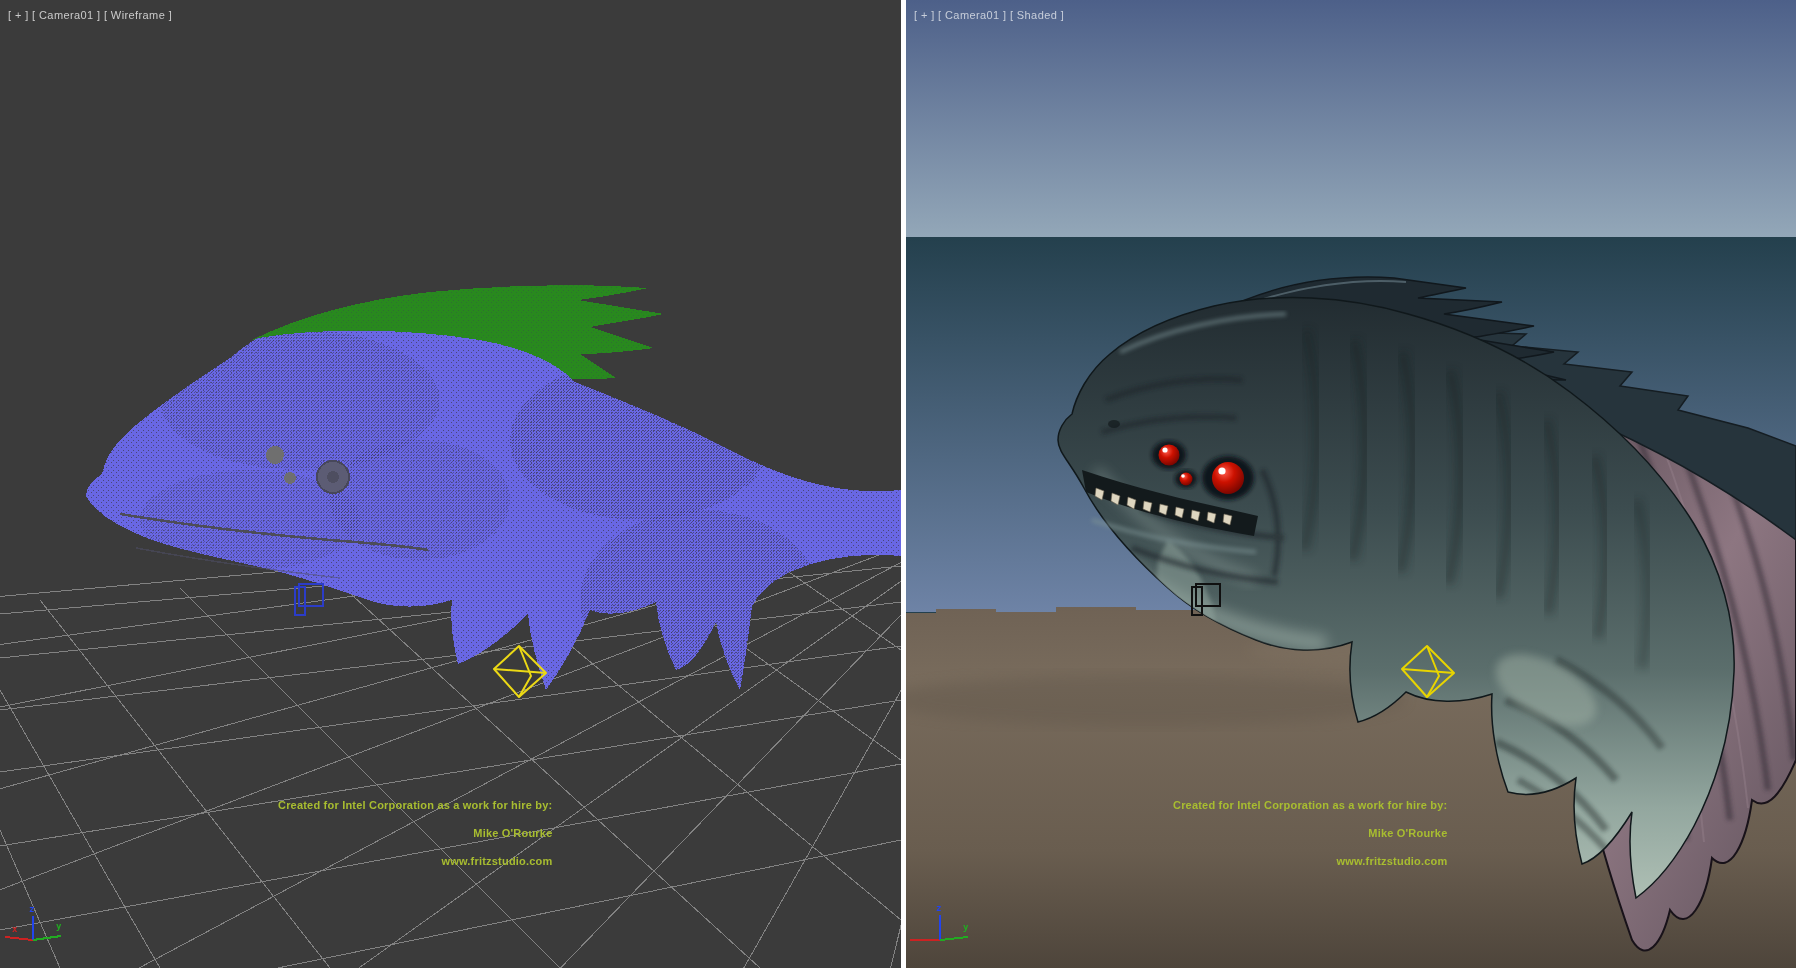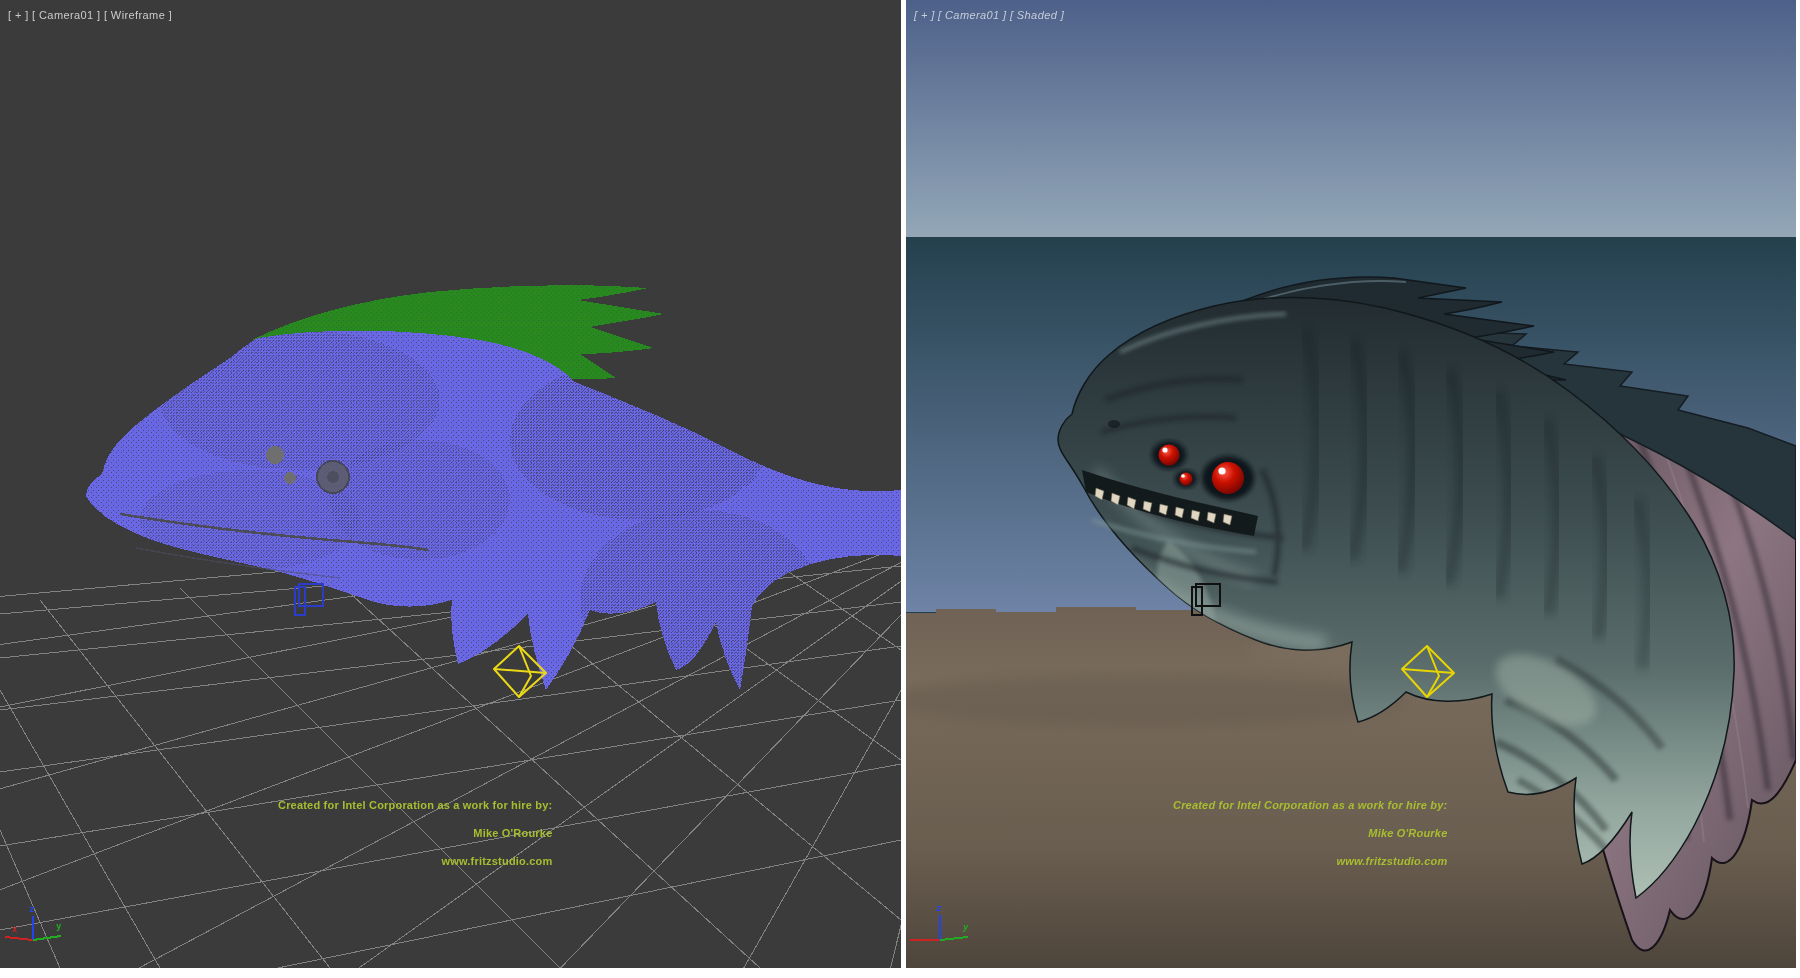--- a/index.html
+++ b/index.html
@@ -5,21 +5,21 @@
   :root{
     --bg-left:#3b3b3b; --grid:#8f8f8f; --body-blue:#6967e4; --fin-green:#28891e;
     --helper-yellow:#ecd915; --box-blue:#2b3cc8; --label:#cbcbcb; --attrib:#a8bd30;
     --sky-top:#4d6089; --sky-bot:#93a7b8; --sea-top:#24404d; --sea-bot:#6e83a6;
   }
   html,body{margin:0;padding:0;background:#222;}
   .canvas{position:relative;width:1800px;height:978px;background:#ffffff;overflow:hidden;
           font-family:"Liberation Sans",sans-serif;}
   .viewport{position:absolute;top:0;height:968px;overflow:hidden;}
   .viewport.left{left:0;width:901px;background:var(--bg-left);}
-  .viewport.right{left:906px;width:890px;background:var(--sea-top);font-style:italic;}
+  .viewport.right{left:906px;width:890px;background:var(--sea-top);}
   .viewport svg{position:absolute;left:0;top:0;}
   .vp-label{position:absolute;left:8px;top:9px;font-size:11px;letter-spacing:.4px;
             color:var(--label);z-index:5;cursor:default;white-space:pre;}
   .viewport.right .vp-label{color:#c7ceda;}
   .attrib{position:absolute;z-index:4;color:var(--attrib);font-size:11px;font-weight:bold;
           line-height:14px;letter-spacing:.2px;white-space:pre;text-align:right;}
   .viewport.left .attrib{left:278px;top:798px;}
   .viewport.right .attrib{left:267px;top:798px;}
 </style>
 </head>

